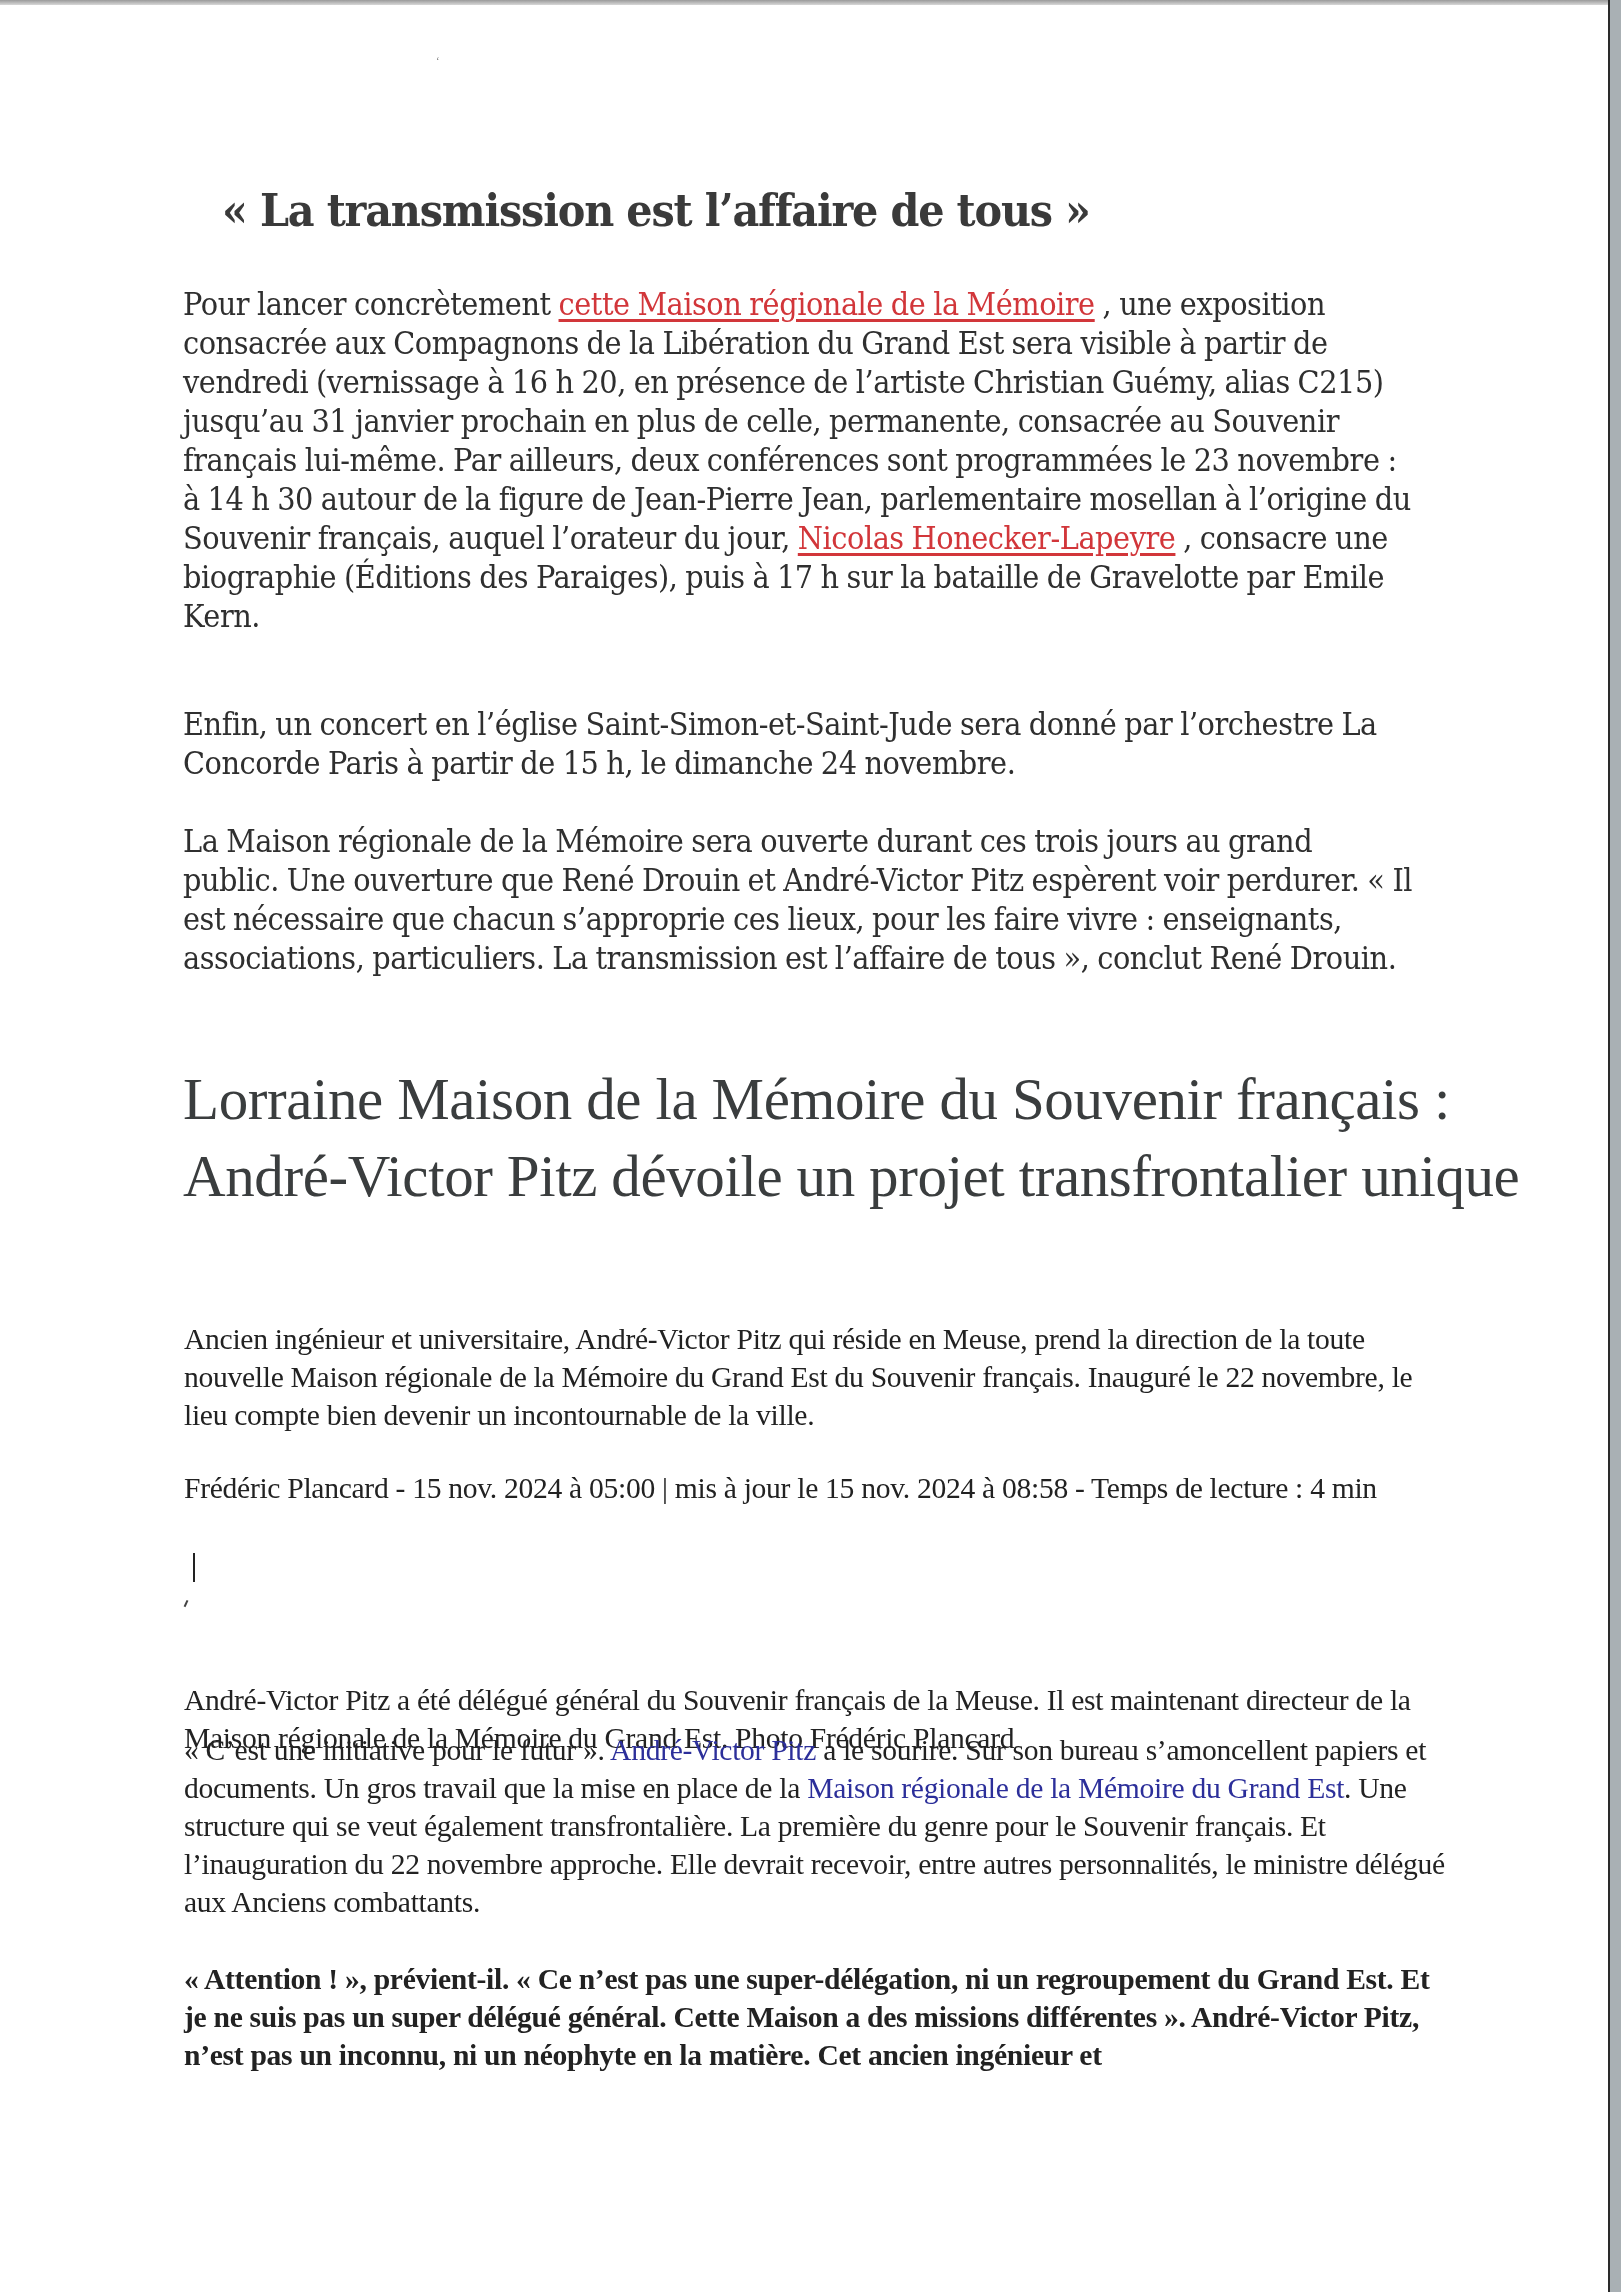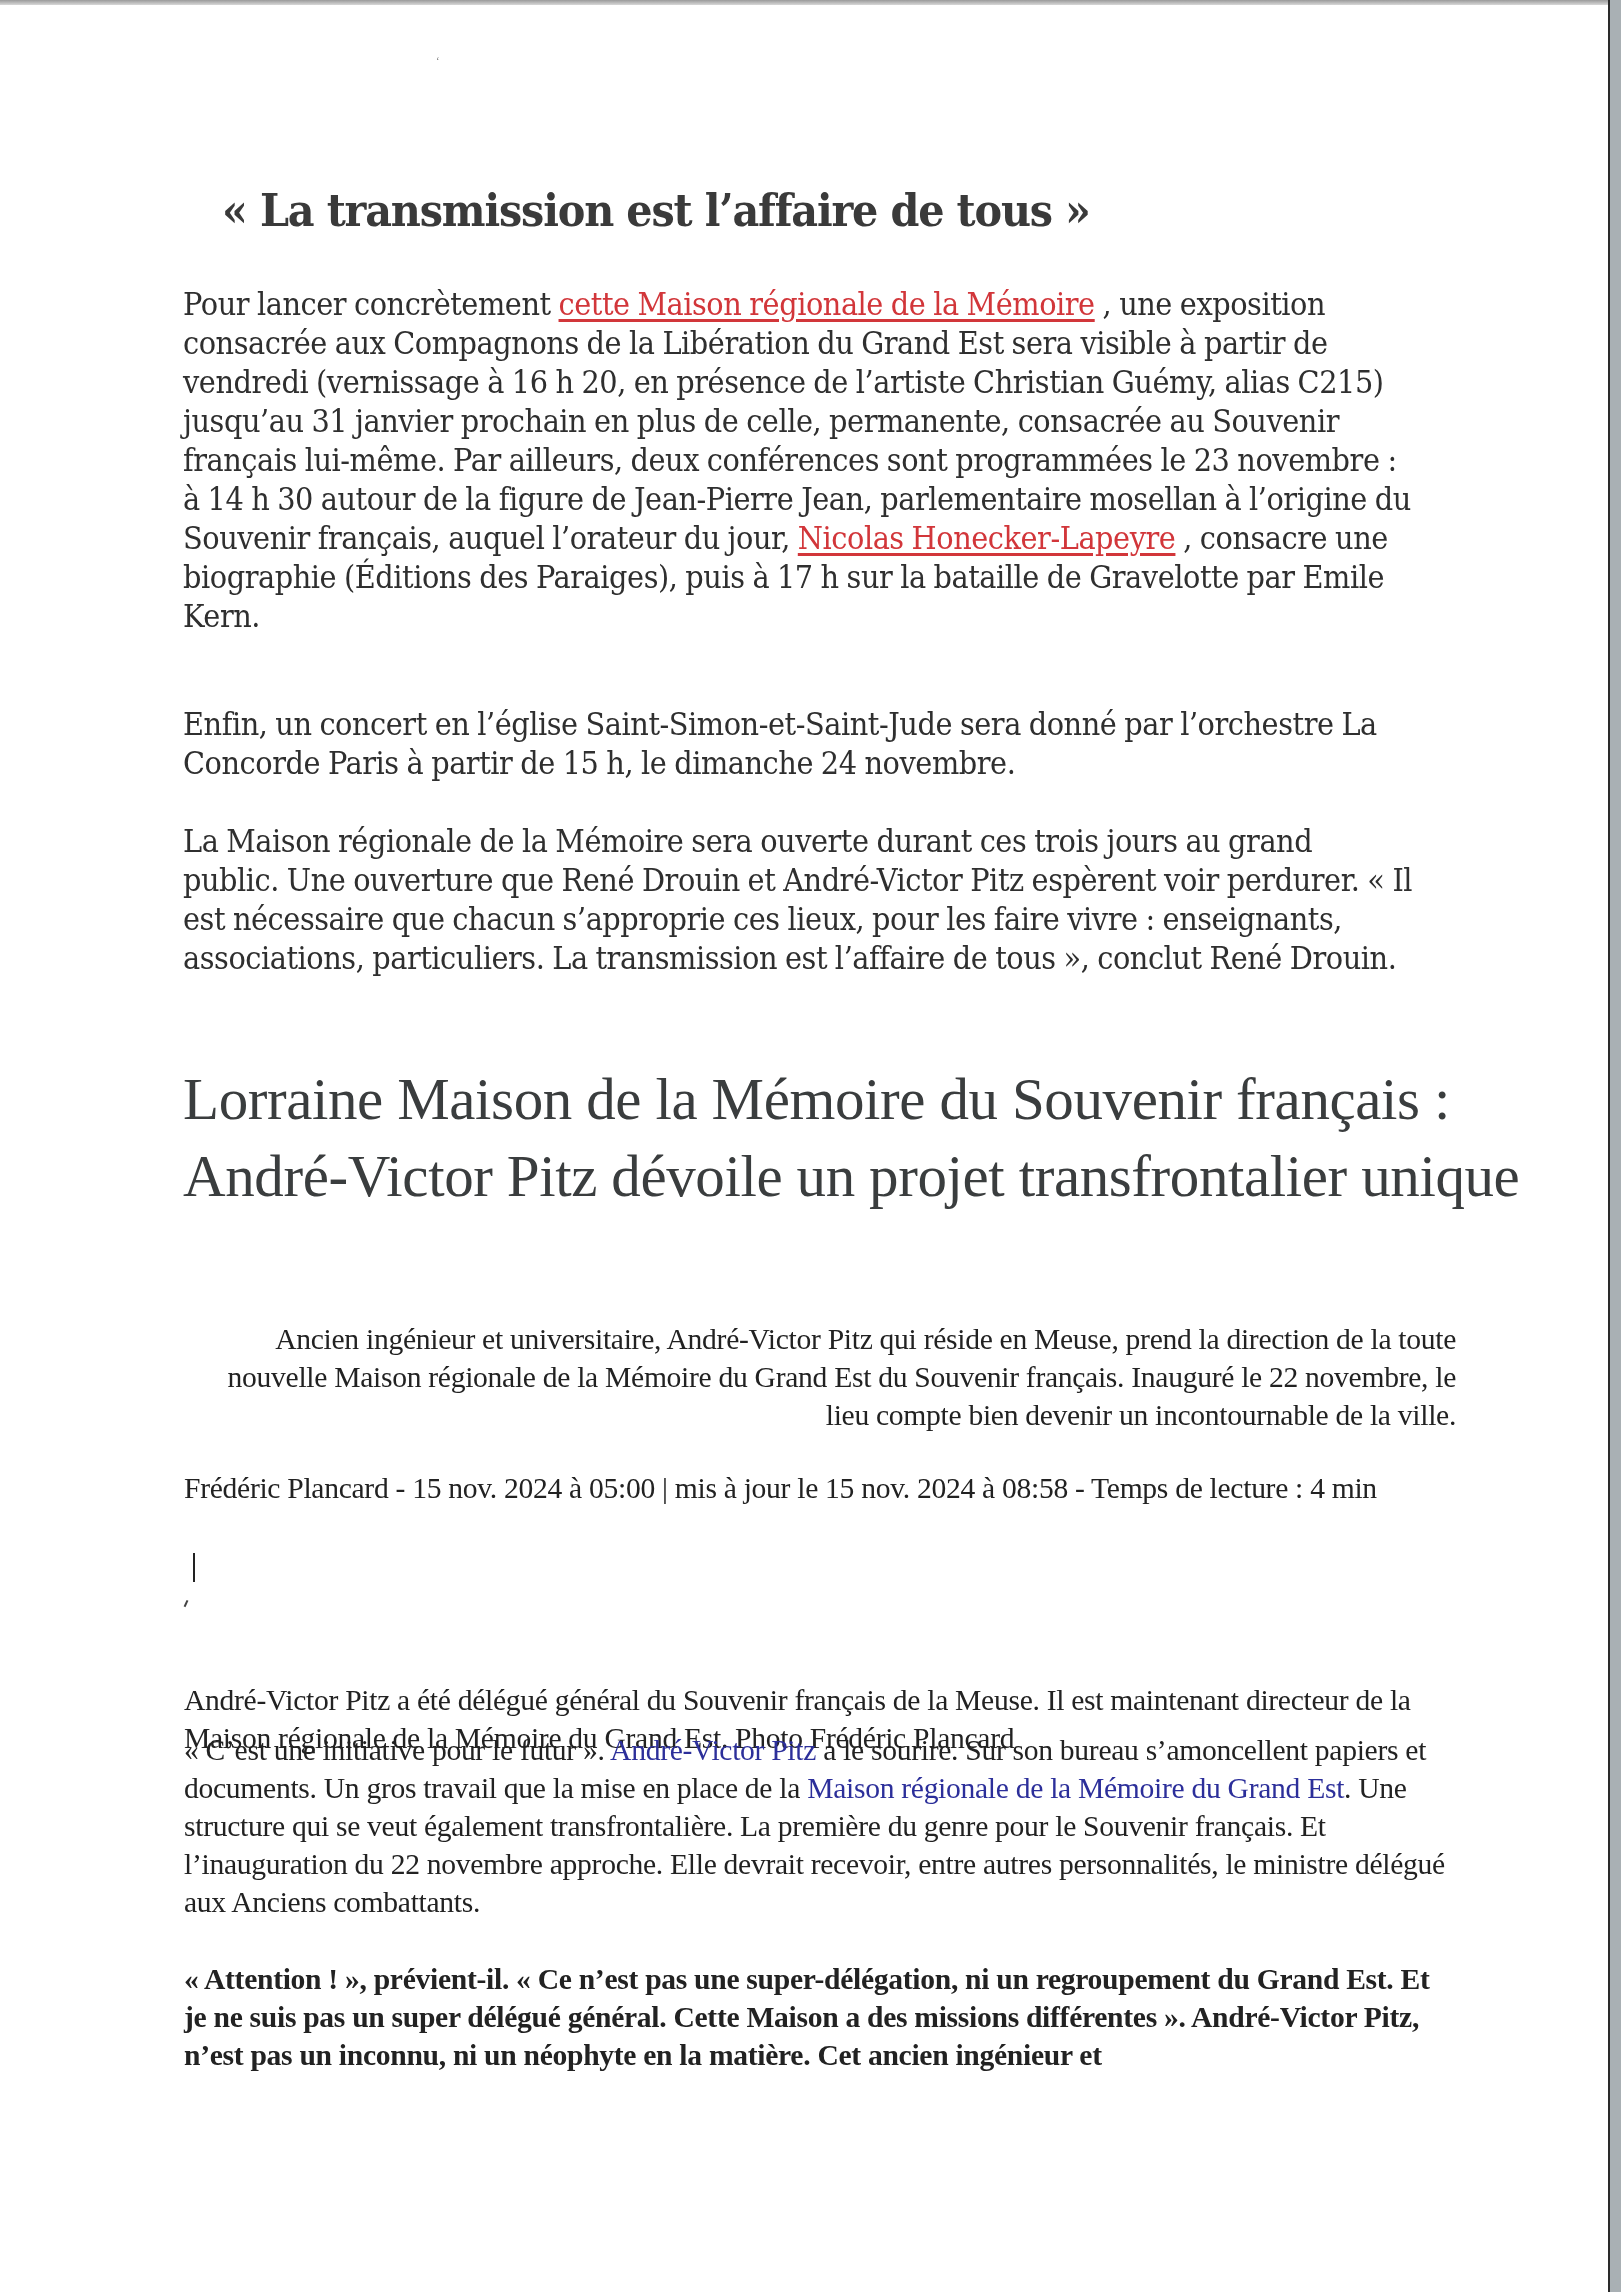--- a/index.html
+++ b/index.html
@@ -41,21 +41,21 @@
   .headline {
     position: absolute; left: 183px; top: 1061px; width: 1343px; margin: 0;
     font-family: "Liberation Serif", serif; font-weight: normal; font-size: 59px;
     line-height: 77px; color: #3a3d3e; letter-spacing: -0.4px;
   }
   .body-b {
     position: absolute; left: 184px; width: 1272px; margin: 0;
     font-family: "Liberation Serif", serif; font-size: 29.6px; line-height: 38px;
     color: #222; letter-spacing: -0.3px;
   }
-  .chapo { top: 1320px; text-align: right; }
+  .chapo { top: 1320px; }
   .byline { top: 1469px; }
   .caption { top: 1681px; }
   .para-quote { top: 1731px; }
   .para-attention { top: 1960px; font-weight: bold; }
   .cursor-bar { position: absolute; left: 193px; top: 1553px; width: 1.8px; height: 29px; background: #222; }
   .tick-mark { position: absolute; left: 185px; top: 1600px; width: 1.8px; height: 7.2px; background: #444; transform: rotate(25deg); }
 </style>
 </head>
 <body>
 

